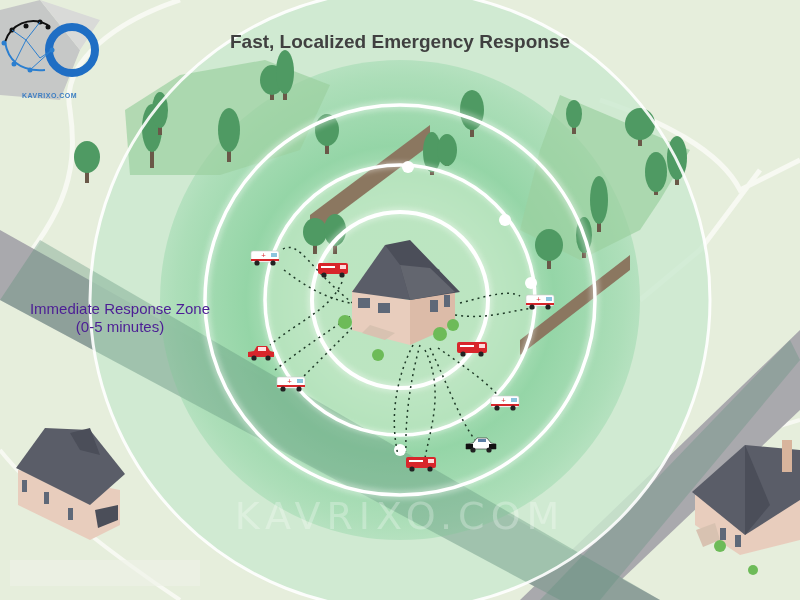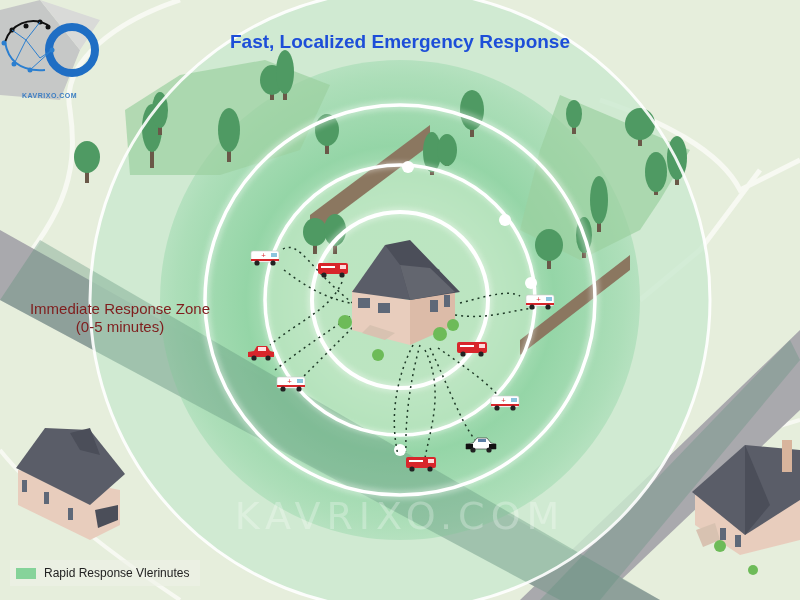--- a/index.html
+++ b/index.html
@@ -1,20 +1,20 @@
 <!DOCTYPE html>
 <html><head>
 <meta charset="utf-8">
 <style>
   html,body{margin:0;padding:0;}
   body{width:800px;height:600px;overflow:hidden;background:#e6eedc;font-family:"Liberation Sans","DejaVu Sans",sans-serif;}
   #stage{position:relative;width:800px;height:600px;overflow:hidden;}
   #scene{position:absolute;left:0;top:0;}
-  .label{position:absolute;color:#7f1d1d;text-align:center;line-height:1.2;}
-  #title{left:0;width:800px;top:31px;font-size:19px;font-weight:bold;letter-spacing:0px;color:#1d4ed8;}
+  .label{position:absolute;color:#4c1d95;text-align:center;line-height:1.2;}
+  #title{left:0;width:800px;top:31px;font-size:19px;font-weight:bold;letter-spacing:0px;color:#404040;}
   #left-label{left:0px;width:240px;top:300px;font-size:15px;}
   #right-label{left:586px;width:200px;top:302px;font-size:15px;}
   #watermark{left:180px;width:440px;top:494px;font-size:38px;letter-spacing:6px;color:rgba(255,255,255,0.28);font-family:"DejaVu Sans",sans-serif;}
   #logo-text{position:absolute;left:22px;top:92px;font-size:7px;font-weight:bold;color:#3d7fc3;letter-spacing:0.5px;}
   #legend{position:absolute;left:16px;top:566px;display:flex;align-items:center;gap:8px;font-size:12px;color:#222;}
   #legend .swatch{width:20px;height:11px;background:#86d39a;}
 </style>
 </head>
 <body>
 
@@ -278,17 +278,13 @@
   <div id="title" class="label">Fast, Localized Emergency Response</div>
 
   <div id="left-label" class="label">
     <div>Immediate Response Zone</div>
     <div>(0-5 minutes)</div>
   </div>
 
 
   <div id="watermark" class="label">KAVRIXO.COM</div>
 
-  <div id="legend">
-    <span class="swatch"></span>
-    <span>Rapid Response Vlerinutes</span>
-  </div>
 </div>
 
 </body></html>

